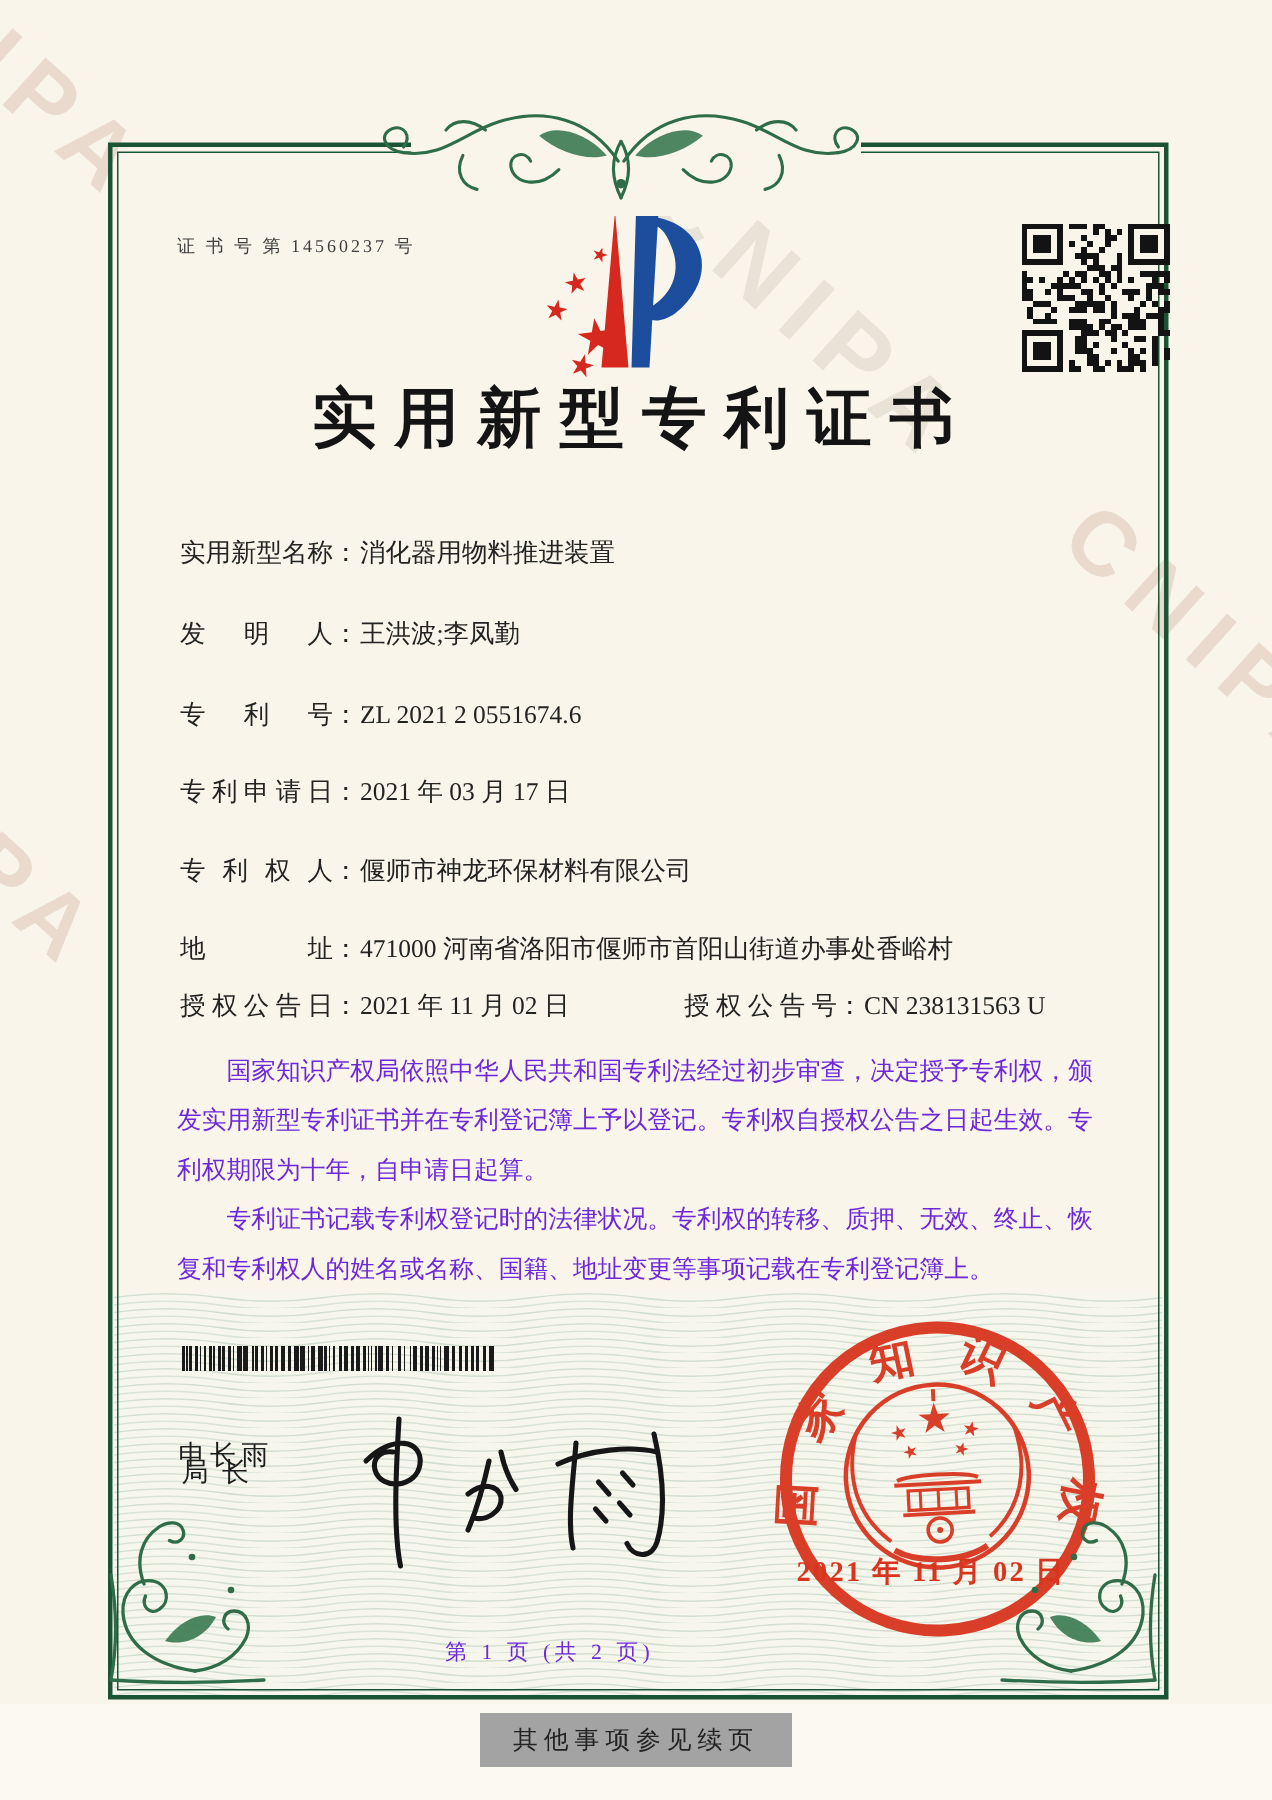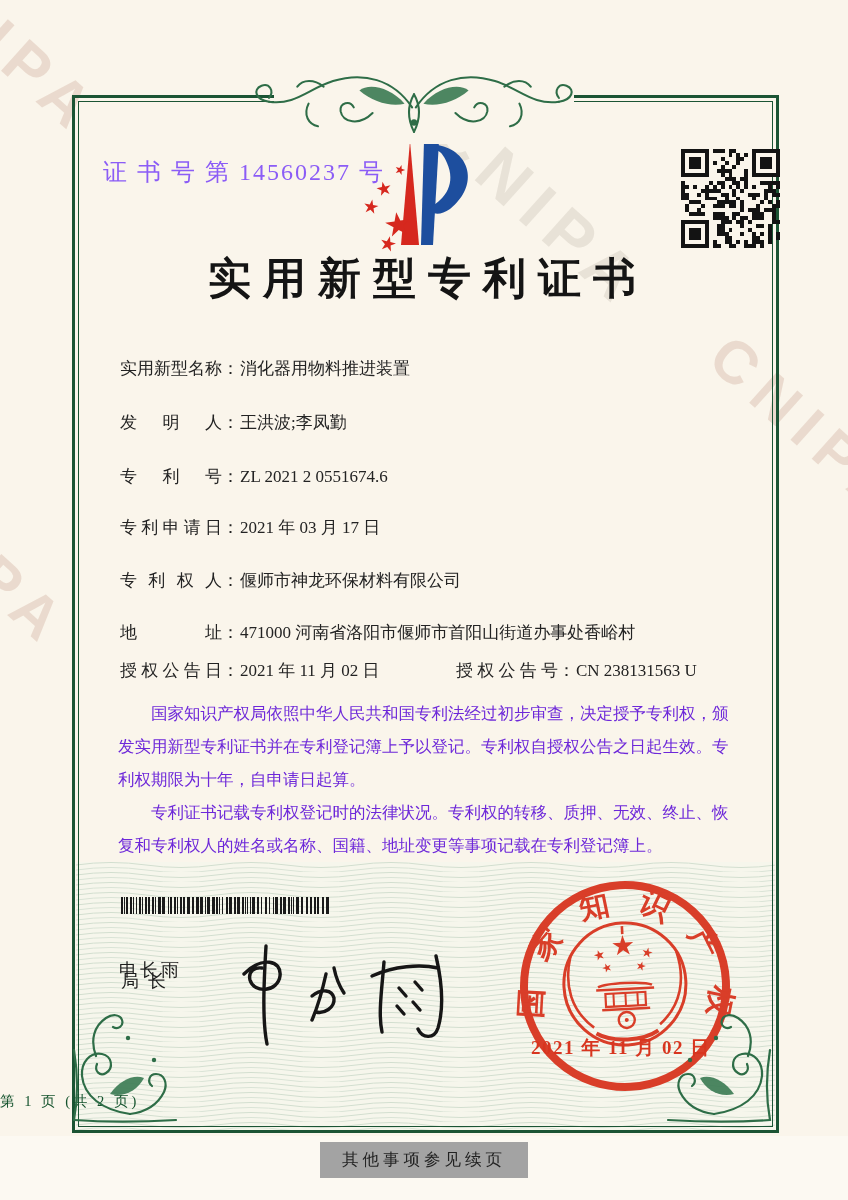--- a/index.html
+++ b/index.html
@@ -25,21 +25,21 @@
   .frame-inner{position:absolute;inset:3px;border:1px solid var(--border_green,#1b5434);}
 
   .ornament{position:absolute;left:274px;top:52px;width:300px;height:92px;
             background:#faf5eb;z-index:4;display:flex;justify-content:center;}
   .corner{position:absolute;z-index:4;}
   .corner.left{left:64px;top:1008px;}
   .corner.right{left:662px;top:1008px;}
 
   .content{position:absolute;inset:0;z-index:3;}
 
-  .cert-no{position:absolute;left:103px;top:156px;font-size:24px;letter-spacing:2px;color:#8b5cf6;}
+  .cert-no{position:absolute;left:118px;top:156px;font-size:12px;letter-spacing:2px;color:#404040;}
   .logo{position:absolute;left:348px;top:139px;}
   .qr{position:absolute;left:681px;top:149px;}
   .title{position:absolute;left:0;top:250px;width:844px;text-align:center;
          font-size:43px;font-weight:700;letter-spacing:12px;text-indent:12px;color:#141414;}
 
   .row{position:absolute;left:120px;font-size:17px;white-space:nowrap;color:#232323;}
   .lbl{display:inline-block;width:102px;text-align:justify;text-align-last:justify;}
   .colon{display:inline-block;width:18px;}
   .r1{top:357px}.r2{top:411px}.r3{top:465px}.r4{top:516px}.r5{top:569px}.r6{top:621px}
   .r7{top:659px;width:620px;}
@@ -50,22 +50,22 @@
 
   .barcode{position:absolute;left:121px;top:897px;}
   .signer-title{position:absolute;left:121px;top:969px;font-size:18px;letter-spacing:9px;color:#1c1c1c;}
   .signer-name{position:absolute;left:119px;top:958px;font-size:18px;letter-spacing:3px;color:#1c1c1c;}
   .signature{position:absolute;left:222px;top:940px;z-index:5;}
 
   .seal{position:absolute;left:506px;top:874px;z-index:6;opacity:.95;}
   .seal-date{position:absolute;left:531px;top:1035px;z-index:7;font-size:19px;
              font-weight:600;letter-spacing:1.5px;color:var(--seal_red,#d0301c);}
 
-  .page-info{position:absolute;left:0;top:1092px;width:733px;
-             font-size:14.5px;letter-spacing:3px;color:#14532d;}
+  .page-info{position:absolute;left:0;top:1092px;width:733px;text-align:center;
+             font-size:14.5px;letter-spacing:3px;color:#6d28d9;}
   .bottom-strip{position:absolute;left:0;top:1136px;width:848px;height:64px;
                 background:#fcf9f2;z-index:2;display:flex;justify-content:center;}
   .note-box{margin-top:6px;height:32px;padding:2px 22px;background:#a3a3a3;
             font-size:16.5px;letter-spacing:4px;color:#222;line-height:32px;}
 
   svg{display:block;}
 </style>
 </head>
 <body>
 

